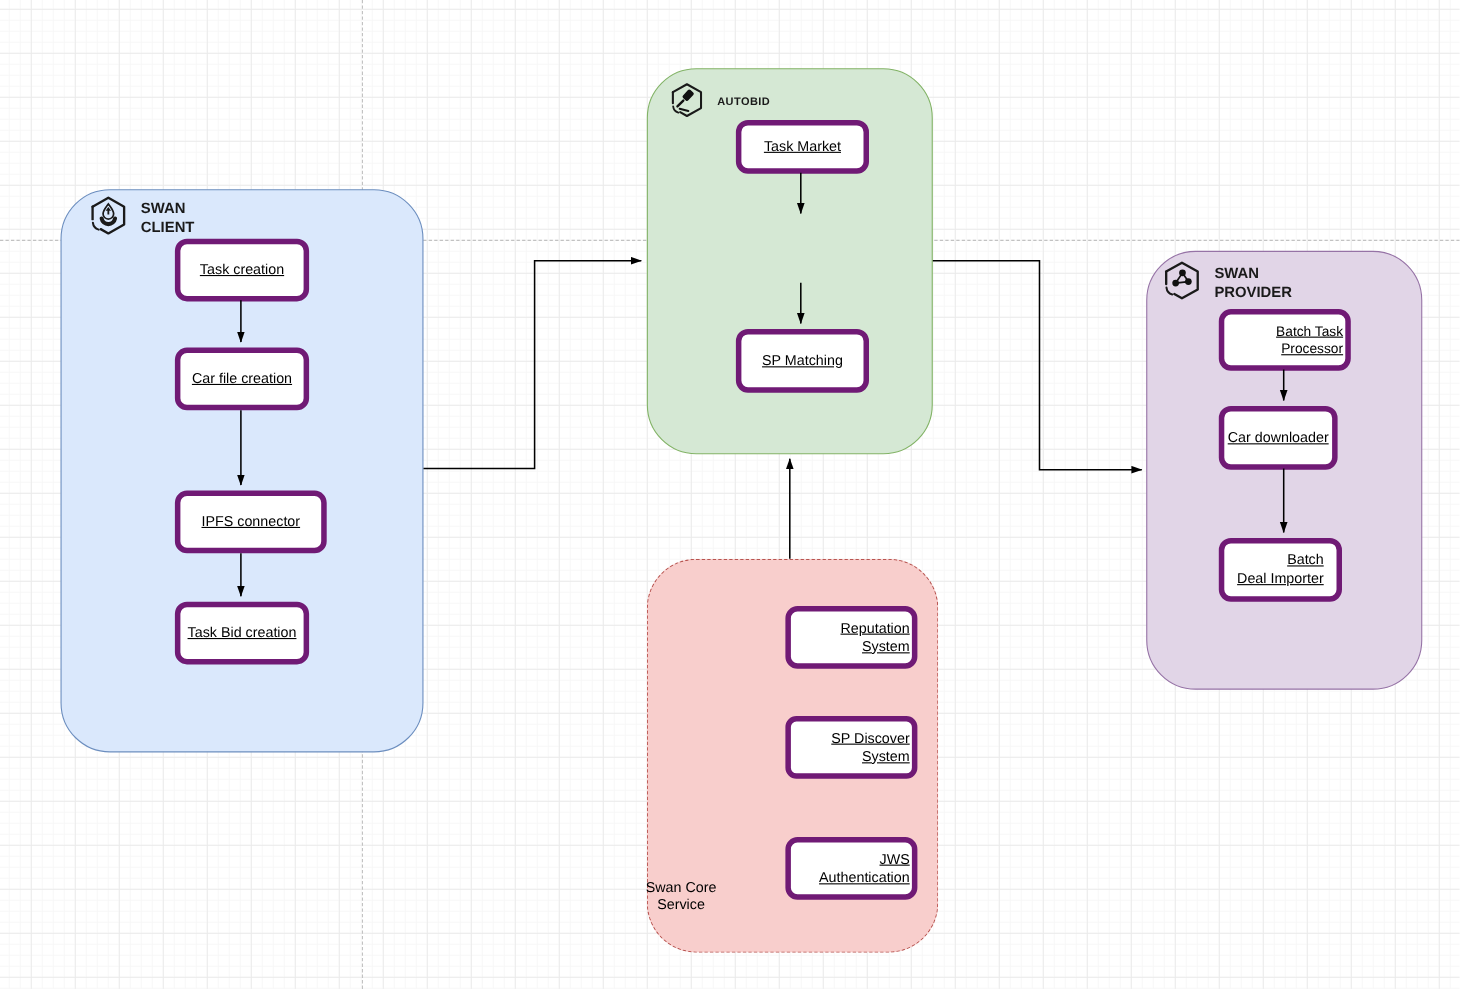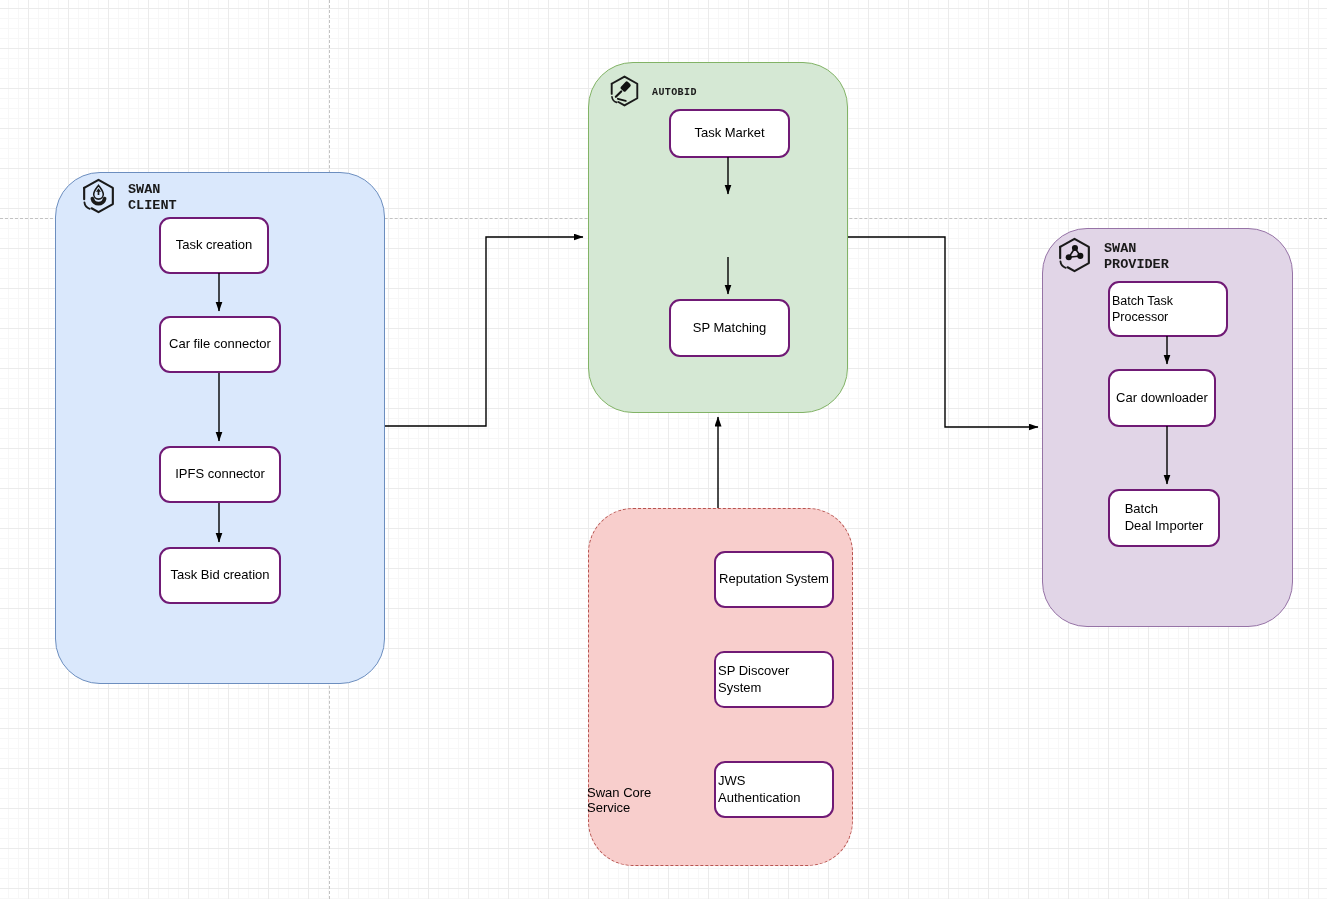--- a/index.html
+++ b/index.html
@@ -16,28 +16,29 @@
     background-position:28px 8px,28px 8px,8px 8px,8px 8px;
   }
   .guide-v{position:absolute;top:0;bottom:0;width:0;border-left:1px dashed #c2c2c2;z-index:1;}
   .guide-h{position:absolute;left:0;right:0;height:0;border-top:1px dashed #c2c2c2;z-index:1;}
   .group{position:absolute;border-radius:45px;box-sizing:border-box;z-index:2;}
   .g-client{left:55px;top:172px;width:330px;height:512px;background:#dae8fc;border:1px solid #6c8ebf;}
   .g-autobid{left:588px;top:62px;width:260px;height:351px;background:#d5e8d4;border:1px solid #82b366;}
   .g-provider{left:1042px;top:228px;width:251px;height:399px;background:#e1d5e7;border:1px solid #9673a6;}
   .g-core{left:588px;top:508px;width:265px;height:358px;background:#f8cecc;border:1.5px dashed #b85450;}
   .chead{position:absolute;display:flex;align-items:center;gap:11px;color:#1a1a1a;}
-  .ctitle{font-weight:bold;white-space:pre-line;line-height:1.22;font-family:Liberation Mono, monospace;}
+  .ctitle{font-weight:bold;white-space:pre-line;line-height:1.22;}
   .t-lg{font-size:13.5px;}
   .t-sm{font-size:10px;letter-spacing:.4px;}
   .node{
-    position:absolute;background:#ffffff;border:2px solid #701a75;border-radius:11px;
-    display:flex;align-items:center;justify-content:center;text-align:left;
+    position:absolute;background:#ffffff;border:5px solid #701a75;border-radius:11px;
+    display:flex;align-items:center;justify-content:center;text-align:right;
     font-size:13px;color:#000;white-space:pre-line;line-height:1.3;box-sizing:border-box;z-index:2;
     padding:2px;
+    text-decoration:underline;
   }
   .freelabel{position:absolute;font-size:13px;line-height:1.18;color:#000;white-space:pre-line;z-index:3;}
   .edges{position:absolute;left:0;top:0;width:1327px;height:899px;z-index:3;}
   .edge{stroke:#000;stroke-width:1.4;fill:none;}
   .hex{stroke:#1a1a1a;fill:none;stroke-width:2.3;stroke-linecap:round;stroke-linejoin:round;}
 </style>
 </head>
 <body>
 
 <div class="canvas">
@@ -53,23 +54,23 @@
           <path class="hex" d="M4.5,11.25 L4.5,23.5"></path>
           <path class="hex" d="M4.8,27 A8,8 0 0 0 10.5,33.8" style="stroke-width:2;"></path>
           <path d="M20,8.5 C17,12.5 14.8,15 14.8,18.2 A5.2,5.2 0 0 0 25.2,18.2 C25.2,15 23,12.5 20,8.5 Z" fill="none" stroke="#1a1a1a" stroke-width="1.7"></path>
           <path d="M20,11.5 L22.7,15.3 L20.9,15.3 L20.9,19 L19.1,19 L19.1,15.3 L17.3,15.3 Z" fill="#1a1a1a"></path>
           <path d="M13.4,22.8 A6.7,6.7 0 0 0 26.6,22.8" fill="none" stroke="#1a1a1a" stroke-width="4" stroke-linecap="round"></path>
         </svg>
       </span>
       <span class="ctitle t-lg">SWAN
 CLIENT</span>
     </div>
-    <div class="node" style="left:103px;top:44px;width:110px;height:57px;">Task creation</div>
-    <div class="node" style="left:103px;top:143px;width:122px;height:57px;">Car file connector</div>
-    <div class="node" style="left:103px;top:273px;width:122px;height:57px;">IPFS connector</div>
+    <div class="node" style="left:103px;top:44px;width:122px;height:57px;">Task creation</div>
+    <div class="node" style="left:103px;top:143px;width:122px;height:57px;">Car file creation</div>
+    <div class="node" style="left:103px;top:273px;width:138px;height:57px;">IPFS connector</div>
     <div class="node" style="left:103px;top:374px;width:122px;height:57px;">Task Bid creation</div>
   </div>
 
   <div class="group g-autobid">
     <div class="chead" style="left:19px;top:11px;">
       <span>
         <svg width="33" height="34" viewBox="0 0 40 40">
           <path class="hex" d="M4.5,11.25 L20,2.5 L35.5,11.25 L35.5,28.75 L20,37.5 L12.5,33.3"></path>
           <path class="hex" d="M4.5,11.25 L4.5,23.5"></path>
           <path class="hex" d="M4.8,27 A8,8 0 0 0 10.5,33.8" style="stroke-width:2;"></path>
@@ -104,21 +105,21 @@
       <span class="ctitle t-lg">SWAN
 PROVIDER</span>
     </div>
     <div class="node" style="left:65px;top:52px;width:120px;height:56px;font-size:12.5px;">Batch Task Processor</div>
     <div class="node" style="left:65px;top:140px;width:108px;height:58px;">Car downloader</div>
     <div class="node" style="left:65px;top:260px;width:112px;height:58px;">Batch
 Deal Importer</div>
   </div>
 
   <div class="group g-core">
-    <div class="freelabel" style="left:-2px;top:276px;">Swan Core
+    <div class="freelabel" style="left:-2px;top:290px;text-align:center;">Swan Core
 Service</div>
     <div class="node" style="left:125px;top:42px;width:120px;height:57px;">Reputation System</div>
     <div class="node" style="left:125px;top:142px;width:120px;height:57px;border-radius:10px;">SP Discover System</div>
     <div class="node" style="left:125px;top:252px;width:120px;height:57px;">JWS Authentication</div>
   </div>
 
   <svg class="edges">
     <defs>
       <marker id="arrow" markerUnits="userSpaceOnUse" markerWidth="12" markerHeight="9" refX="9.5" refY="3.5" orient="auto">
         <path d="M0,0 L10,3.5 L0,7 Z" fill="#000"></path>

